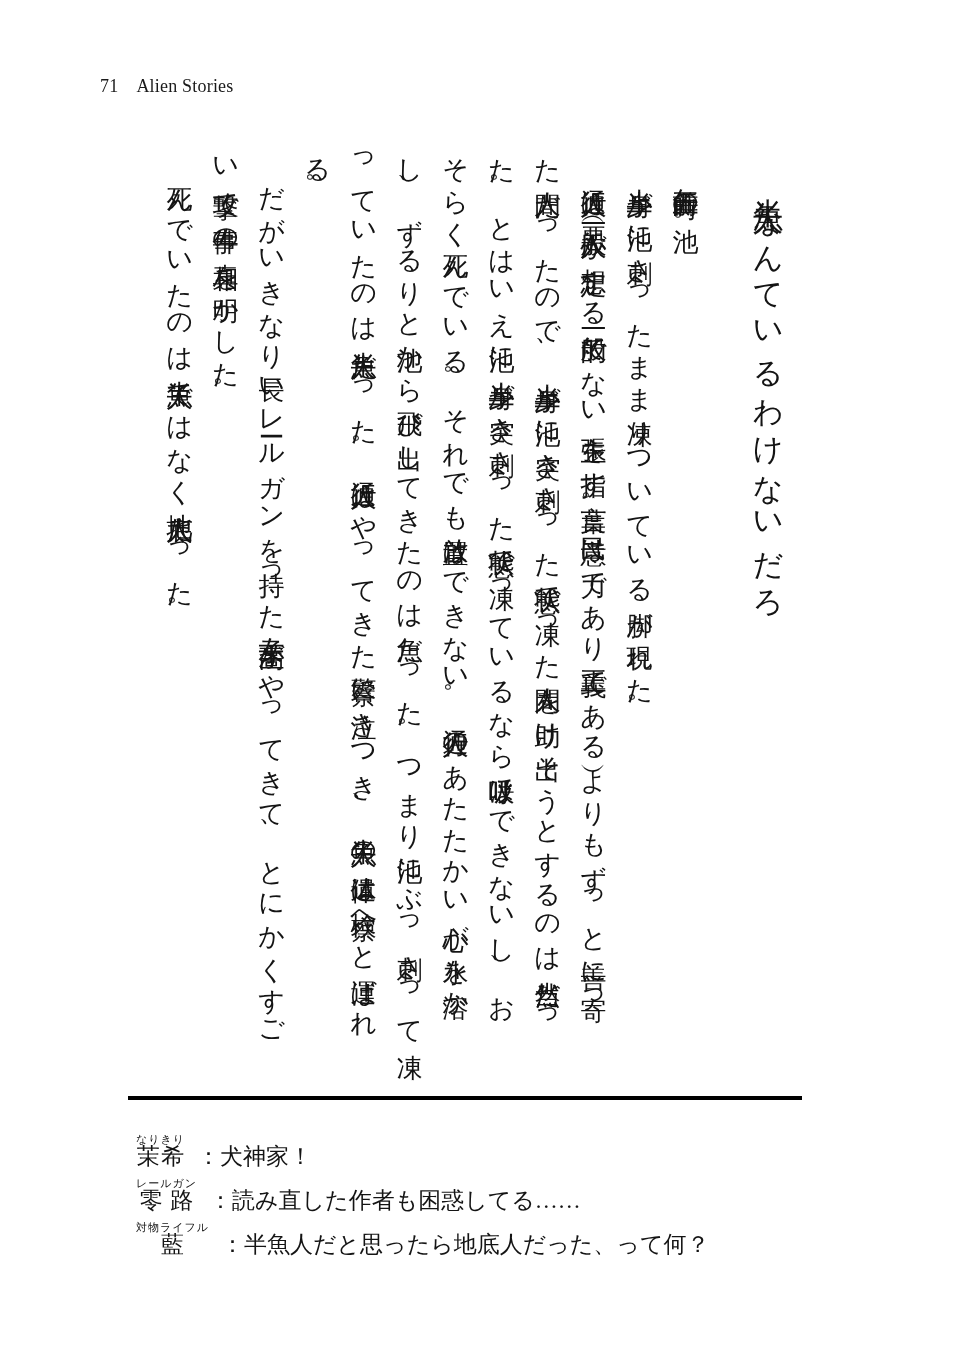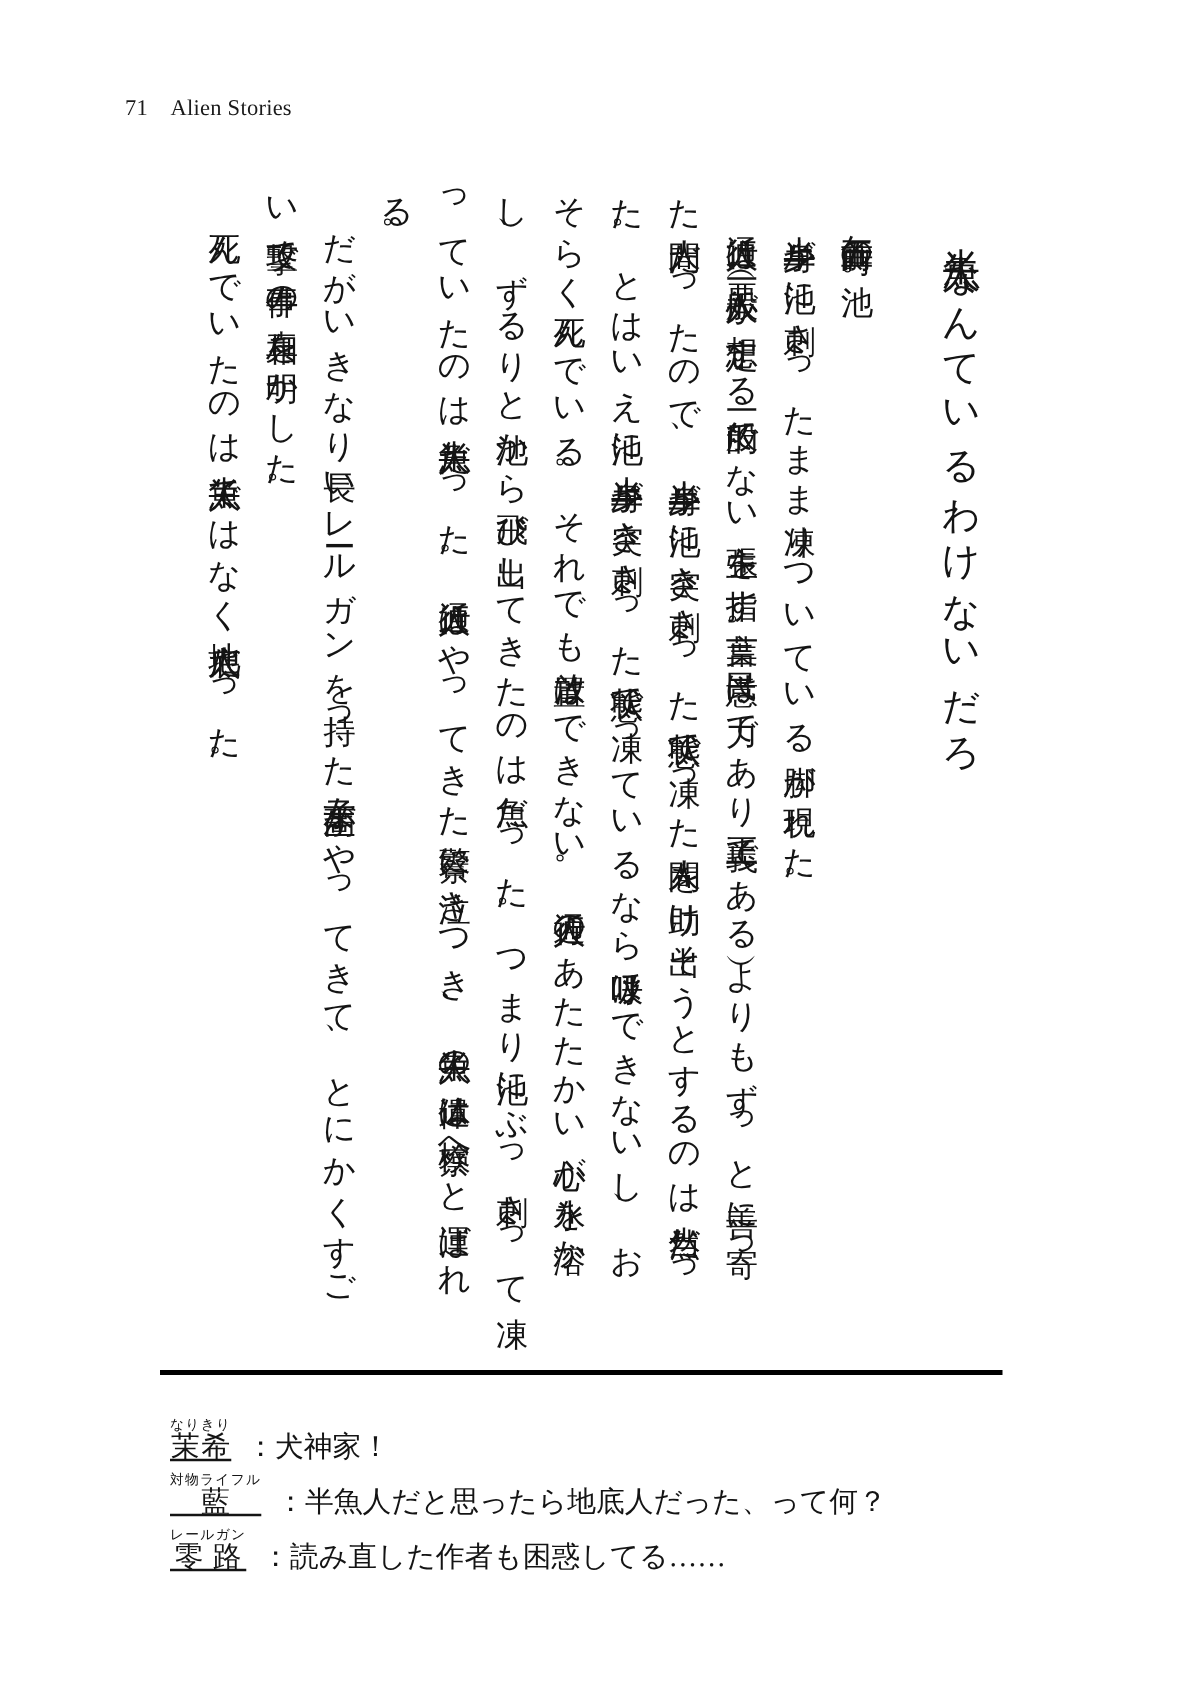--- a/index.html
+++ b/index.html
@@ -54,21 +54,21 @@
   .footer-dialogue {
     position: absolute; left: 136px; top: 1134px;
     font-size: 23px; color: #141414;
   }
   .dialogue-line {
     display: flex;
     align-items: baseline;
     height: 44px;
     white-space: nowrap;
   }
-  .dialogue-line ruby { ruby-align: space-around; text-decoration: underline; }
+  .dialogue-line ruby { ruby-align: space-around; }
   .dialogue-line rt {
     font-size: 11px;
     letter-spacing: 1px;
     color: #141414;
   }
   .dialogue-text { margin-left: 12px; }
 </style>
 </head>
 <body>
 
@@ -88,22 +88,22 @@
   </div>
 
   <div class="divider"></div>
 
   <div class="footer-dialogue">
     <div class="dialogue-line">
       <ruby><span>茉希</span><rt>なりきり</rt></ruby>
         <span class="dialogue-text">：犬神家！</span>
     </div>
     <div class="dialogue-line">
+      <ruby><span>零路</span><rt>レールガン</rt></ruby>
+        <span class="dialogue-text">：読み直した作者も困惑してる……</span>
+    </div>
+    <div class="dialogue-line">
       <ruby><span>藍</span><rt>対物ライフル</rt></ruby>
         <span class="dialogue-text">：半魚人だと思ったら地底人だった、って何？</span>
-    </div>
-    <div class="dialogue-line">
-      <ruby><span>零路</span><rt>レールガン</rt></ruby>
-        <span class="dialogue-text">：読み直した作者も困惑してる……</span>
     </div>
   </div>
 
 </div>
 
 </body></html>

